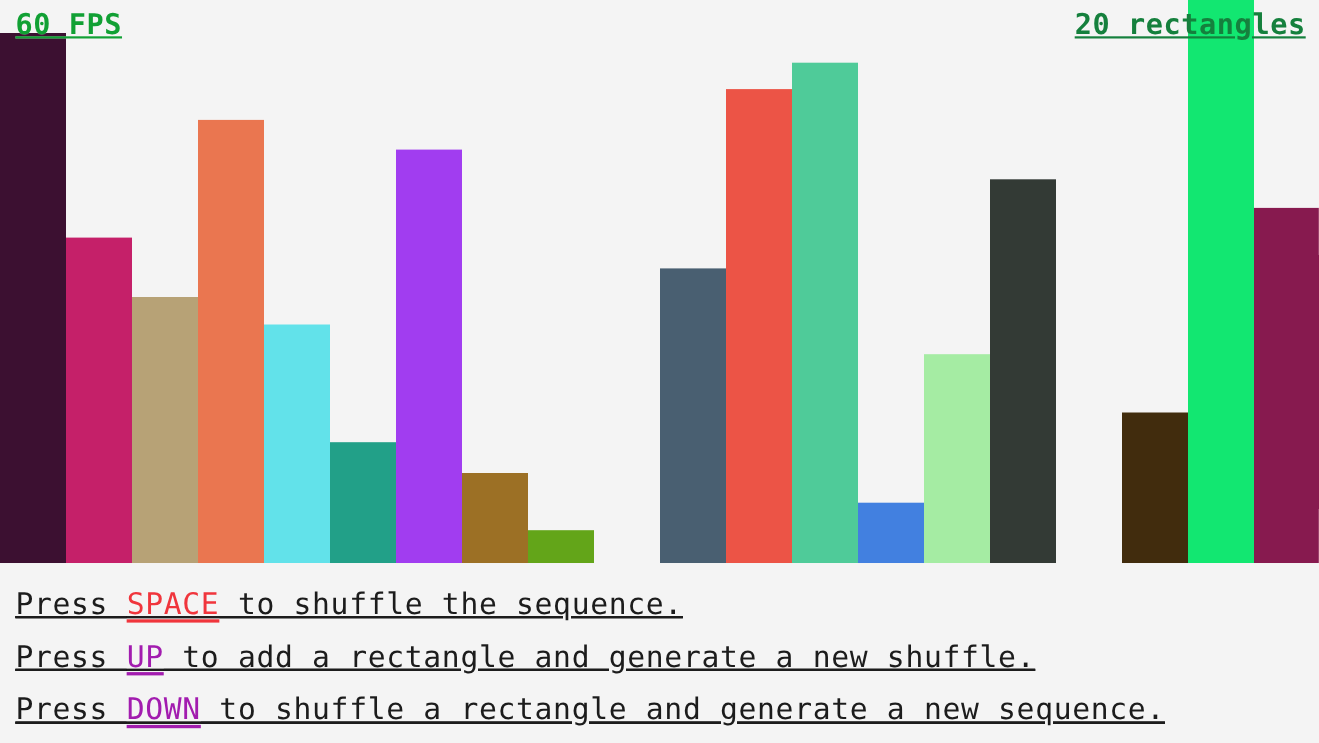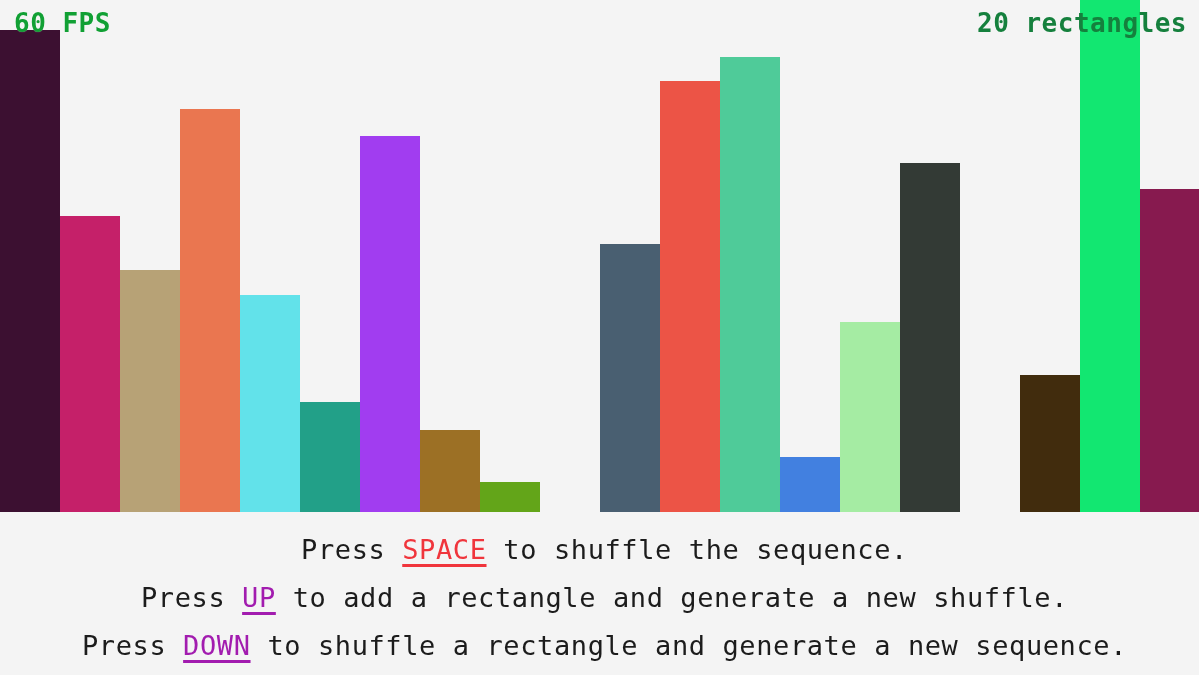--- a/index.html
+++ b/index.html
@@ -1,16 +1,16 @@
 <!DOCTYPE html>
 <html><head>
 <meta charset="utf-8">
 <title>Rectangle Sequence Visualizer</title>
 <style>
-  * { box-sizing: border-box; margin: 0; padding: 0; }
+  * { box-sizing: border-box; margin: 0; padding: 0; text-decoration: underline; }
   html, body {
     width: 1199px;
     height: 675px;
     overflow: hidden;
     background: #f4f4f4;
     font-family: "DejaVu Sans Mono", "Liberation Mono", monospace;
   }
   #app {
     position: relative;
     width: 1199px;
@@ -62,21 +62,20 @@
 
   
   #instructions {
     position: absolute;
     left: 0;
     top: 512px;
     width: 1199px;
     height: 127px;
     background: #f4f4f4;
     padding: 14px 4px 0 14px;
-    text-align: center;
   }
   .instruction-line {
     font-size: 27px;
     line-height: 48px;
     color: #1c1c1c;
     white-space: nowrap;
     letter-spacing: 0.6px;
     font-family: "DejaVu Sans Mono", "Liberation Mono", monospace;
   }
   .key {

